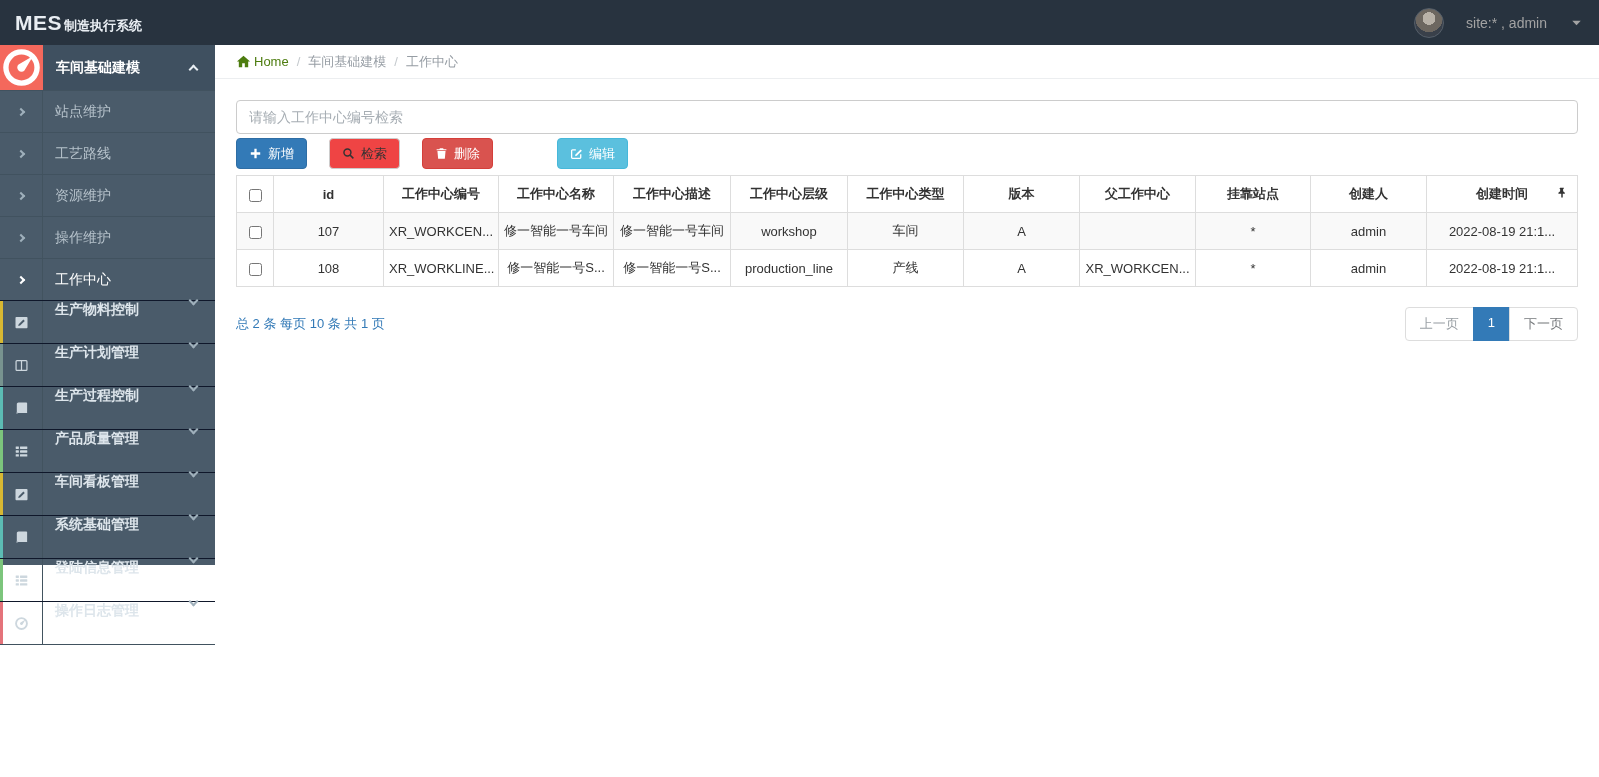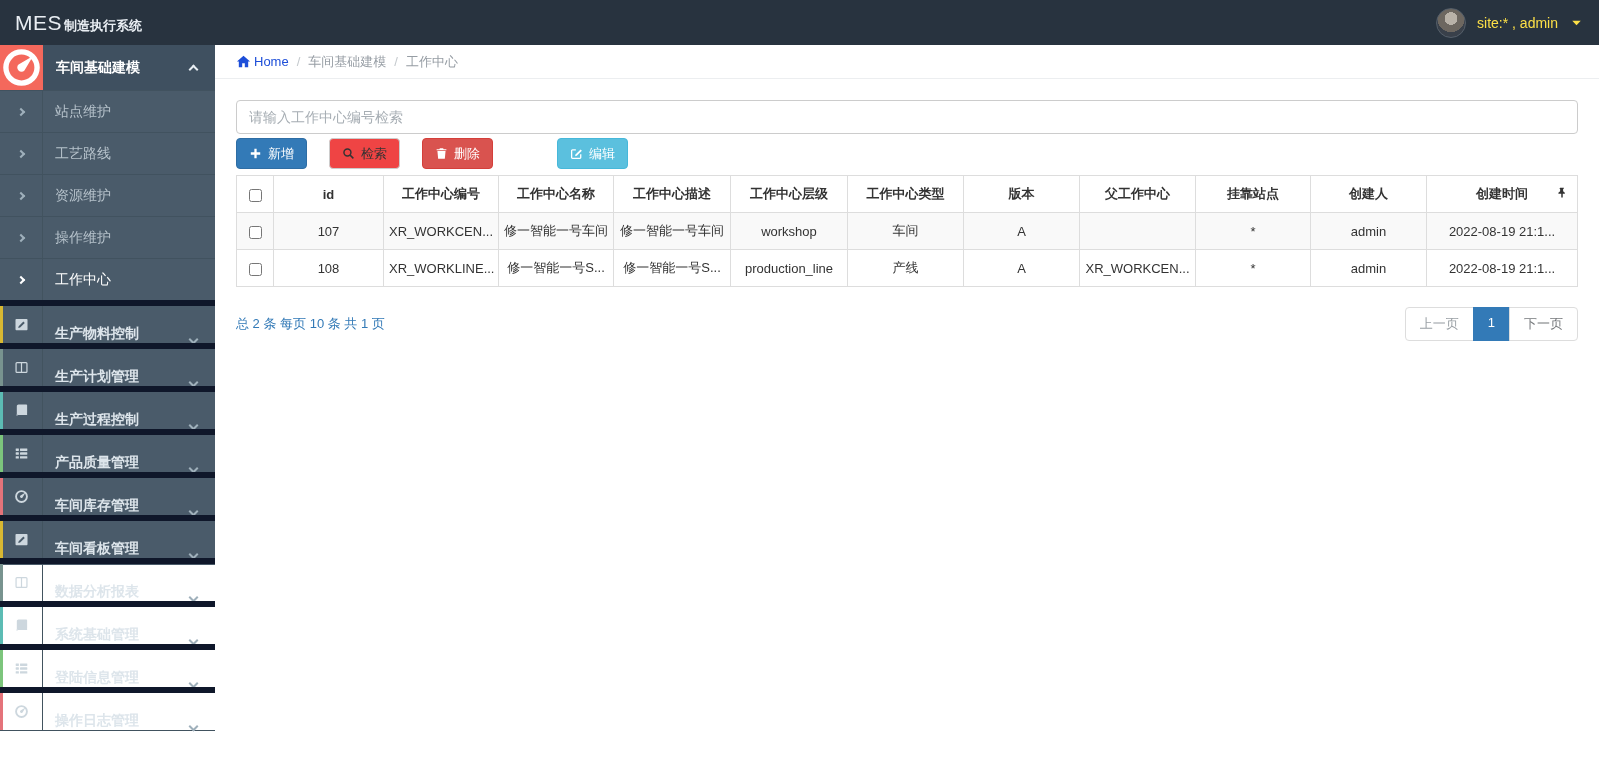--- a/index.html
+++ b/index.html
@@ -3,23 +3,23 @@
 <meta charset="utf-8">
 <style>
   * { box-sizing: border-box; margin: 0; padding: 0; }
   html,body { width:1599px; height:777px; overflow:hidden; background:#fff;
     font-family:"Liberation Sans","DejaVu Sans",sans-serif; }
 
   
   .navbar { height:45px; background:#28333f; display:flex; align-items:center;
     justify-content:space-between; padding:0 15px 0 15px; }
   .brand { color:#e9eef3; display:flex; align-items:baseline; cursor:pointer; }
-  .brand-mes { font-size:21px; font-weight:normal; letter-spacing:.5px; }
+  .brand-mes { font-size:21px; font-weight:bold; letter-spacing:.5px; }
   .brand-rest { font-size:13px; font-weight:bold; margin-left:2px; }
-  .user { display:flex; align-items:center; gap:11px; color:#fde047; font-size:14px; cursor:pointer; }
+  .user { display:flex; align-items:center; gap:22px; color:#a3a3a3; font-size:14px; cursor:pointer; }
   .avatar { width:30px; height:30px; border-radius:50%;
     background:radial-gradient(circle at 50% 34%, #b9b2a8 0 27%, #6d6760 28% 58%, #39404a 59%);
     border:1px solid #555f6a; }
   .caret-down svg { display:block; }
 
   
   .layout { display:flex; height:520px; }
   .sidebar { width:215px; background:#4a5b6a; flex:none; display:flex; flex-direction:column; }
   .main { flex:1; background:#fff; min-width:0; }
 
@@ -34,42 +34,42 @@
   .group-header .chev { position:absolute; right:18px; color:#e8eef3; }
 
   .subitem { height:42px; display:flex; align-items:center; border-top:1px solid #41525f;
     color:#b7c3cc; cursor:pointer; }
   .subitem .gutter { width:43px; height:100%; display:flex; align-items:center;
     justify-content:center; border-right:1px solid #42535f; flex:none; }
   .subitem .slabel { font-size:14px; margin-left:12px; }
   .subitem.active { color:#fff; }
   .subitem.active .slabel { color:#fff; }
 
-  .gitem { height:43px; display:flex; align-items:flex-end; border-top:6px solid #0f172a;
+  .gitem { height:43px; display:flex; align-items:flex-start; border-top:1px solid #0f172a;
     position:relative; cursor:pointer; color:#cdd7de; }
   .gitem::before { content:""; position:absolute; left:0; top:0; bottom:0; width:3px;
     background:var(--strip, transparent); }
   .gitem .gutter { width:43px; height:100%; display:flex; align-items:center;
     justify-content:center; border-right:1px solid #42535f; flex:none; }
   .gitem .glabel2 { font-size:14px; font-weight:bold; color:#dde5eb; margin-left:12px; }
   .gitem .chev { position:absolute; right:18px; color:#9fb0bb; }
   .sidebar-fill { flex:1; border-top:1px solid #41525f; }
 
   .chev { display:inline-block; width:7px; height:7px;
     border-right:2px solid currentColor; border-bottom:2px solid currentColor; }
   .chev.r { transform:rotate(-45deg); }
   .chev.d { transform:rotate(45deg); margin-top:-4px; }
   .chev.u { transform:rotate(-135deg); margin-top:4px; }
   .subitem .chev { width:6px; height:6px; color:#9fb0bb; }
   .subitem.active .chev { color:#fff; }
 
   
   .breadcrumb { height:34px; background:#fff; border-bottom:1px solid #eceef0;
     display:flex; align-items:center; padding-left:21px; font-size:13px; color:#969da4; }
-  .breadcrumb .home-link { display:flex; align-items:center; gap:3px; color:#1d4ed8; cursor:pointer; }
+  .breadcrumb .home-link { display:flex; align-items:center; gap:3px; color:#4d7c0f; cursor:pointer; }
   .breadcrumb .sep { margin:0 8px; color:#c4c9cd; }
   .breadcrumb .crumb { color:#969da4; }
 
   
   .content { padding:21px; }
   .search-input { width:100%; height:34px; border:1px solid #ccc; border-radius:4px;
     padding:6px 12px; font-size:14px; color:#555; outline:none;
     font-family:"Liberation Sans","DejaVu Sans",sans-serif; }
   .search-input::placeholder { color:#a6adb3; }
 
@@ -214,53 +214,29 @@
                 <rect x="1.8" y="6.7" width="3.4" height="2.6" rx=".4"></rect>
                 <rect x="6.4" y="6.7" width="7.8" height="2.6" rx=".4"></rect>
                 <rect x="1.8" y="10.8" width="3.4" height="2.6" rx=".4"></rect>
                 <rect x="6.4" y="10.8" width="7.8" height="2.6" rx=".4"></rect>
               </svg>
             </span>
           </span>
           <span class="glabel2">产品质量管理</span>
           <span class="chev d"></span>
         </div>
-        <div class="gitem" style="--strip:#e4737a">
-          <span class="gutter">
-            <span class="icon">
-              <svg viewBox="0 0 16 16" fill="currentColor">
-                <path fill-rule="evenodd" d="M8 1.2a6.8 6.8 0 1 0 0 13.6A6.8 6.8 0 0 0 8 1.2zm0 2a4.8 4.8 0 1 1 0 9.6 4.8 4.8 0 0 1 0-9.6z"></path>
-                <path d="M6.9 9.1a1.5 1.5 0 0 0 2.2 0l3.2-5.4-5.4 3.2a1.5 1.5 0 0 0 0 2.2z"></path>
-              </svg>
-            </span>
-          </span>
-          <span class="glabel2">车间库存管理</span>
-          <span class="chev d"></span>
-        </div>
         <div class="gitem" style="--strip:#d8b832">
           <span class="gutter">
             <span class="icon">
               <svg viewBox="0 0 16 16" fill="currentColor">
                 <path fill-rule="evenodd" d="M2.5 2h11a.9.9 0 0 1 .9.9v10.2a.9.9 0 0 1-.9.9h-11a.9.9 0 0 1-.9-.9V2.9a.9.9 0 0 1 .9-.9zm2 9.8 2-.5 5-5-1.5-1.5-5 5-.5 2z"></path>
               </svg>
             </span>
           </span>
           <span class="glabel2">车间看板管理</span>
-          <span class="chev d"></span>
-        </div>
-        <div class="gitem" style="--strip:#78938f">
-          <span class="gutter">
-            <span class="icon">
-              <svg viewBox="0 0 16 16" fill="none" stroke="currentColor" stroke-width="1.3">
-                <rect x="2.2" y="2.7" width="11.6" height="10.6" rx="1"></rect>
-                <line x1="8" y1="2.7" x2="8" y2="13.3"></line>
-              </svg>
-            </span>
-          </span>
-          <span class="glabel2">数据分析报表</span>
           <span class="chev d"></span>
         </div>
         <div class="gitem" style="--strip:#5cbcb4">
           <span class="gutter">
             <span class="icon">
               <svg viewBox="0 0 16 16">
                 <path fill="currentColor" d="M4.8 1.6h8.3a.9.9 0 0 1 .9.9v8.6a.9.9 0 0 1-.9.9H4.6c-.9 0-1.6.5-1.6 1.2V3.4c0-1 .8-1.8 1.8-1.8z"></path>
                 <path fill="none" stroke="currentColor" stroke-width="1.2" d="M3 13.4c0-.7.7-1.2 1.6-1.2H14"></path>
               </svg>
             </span>

